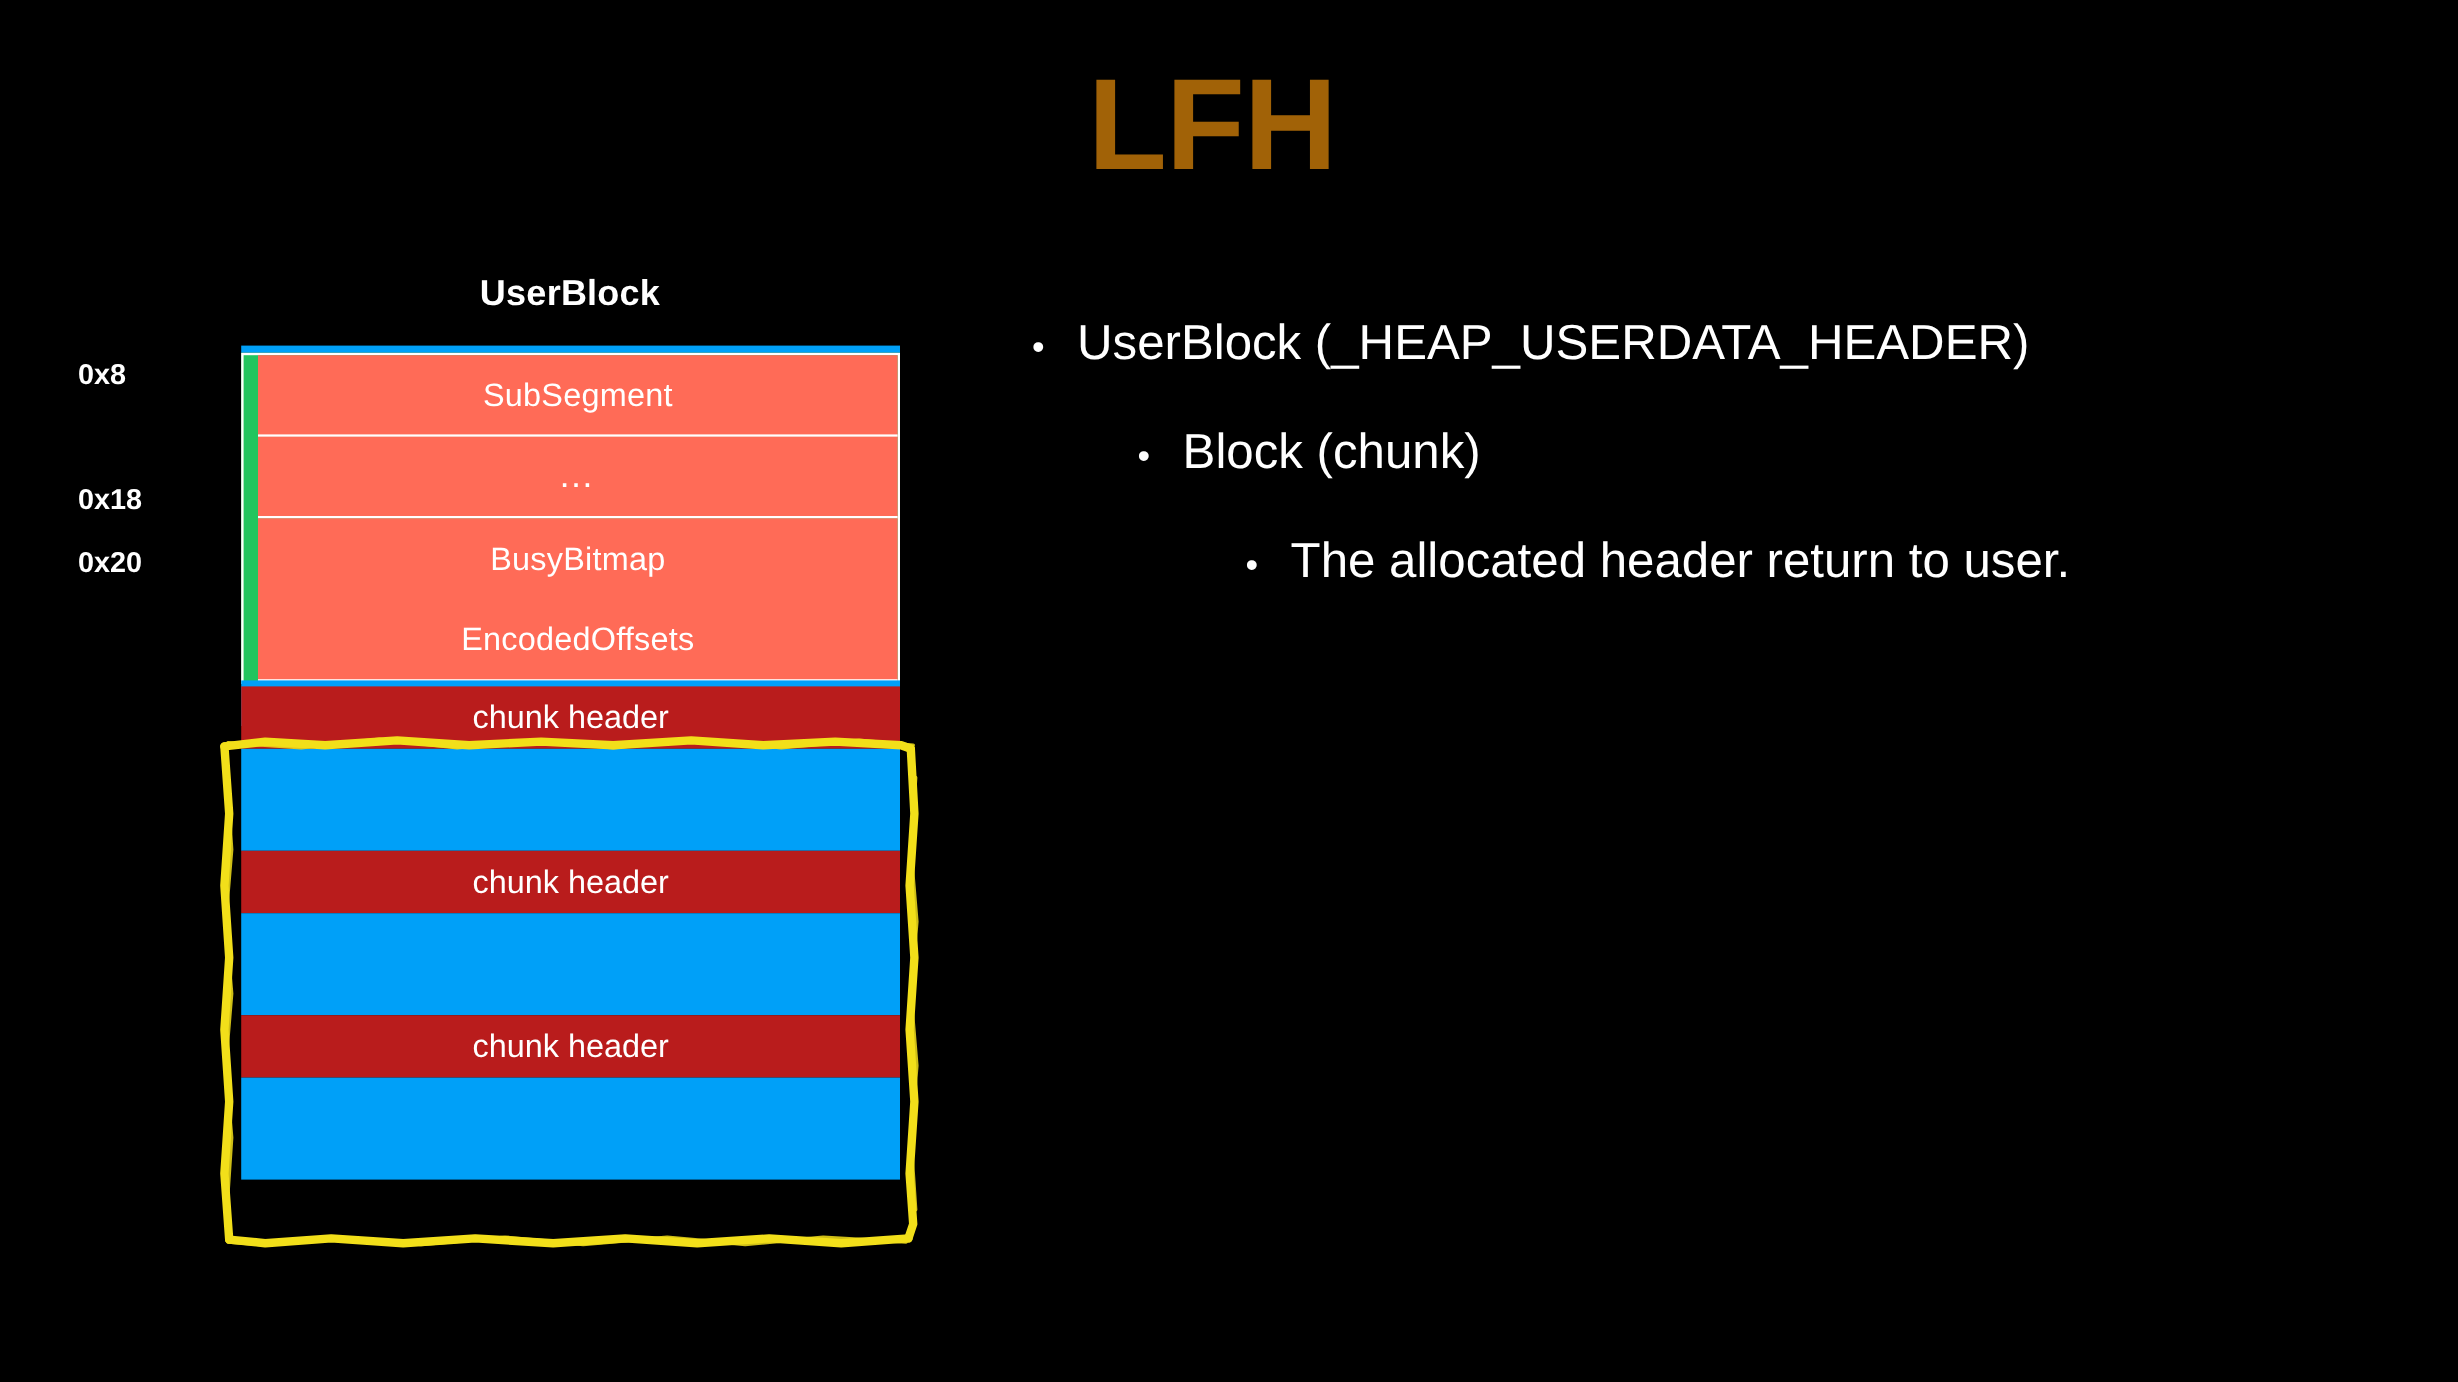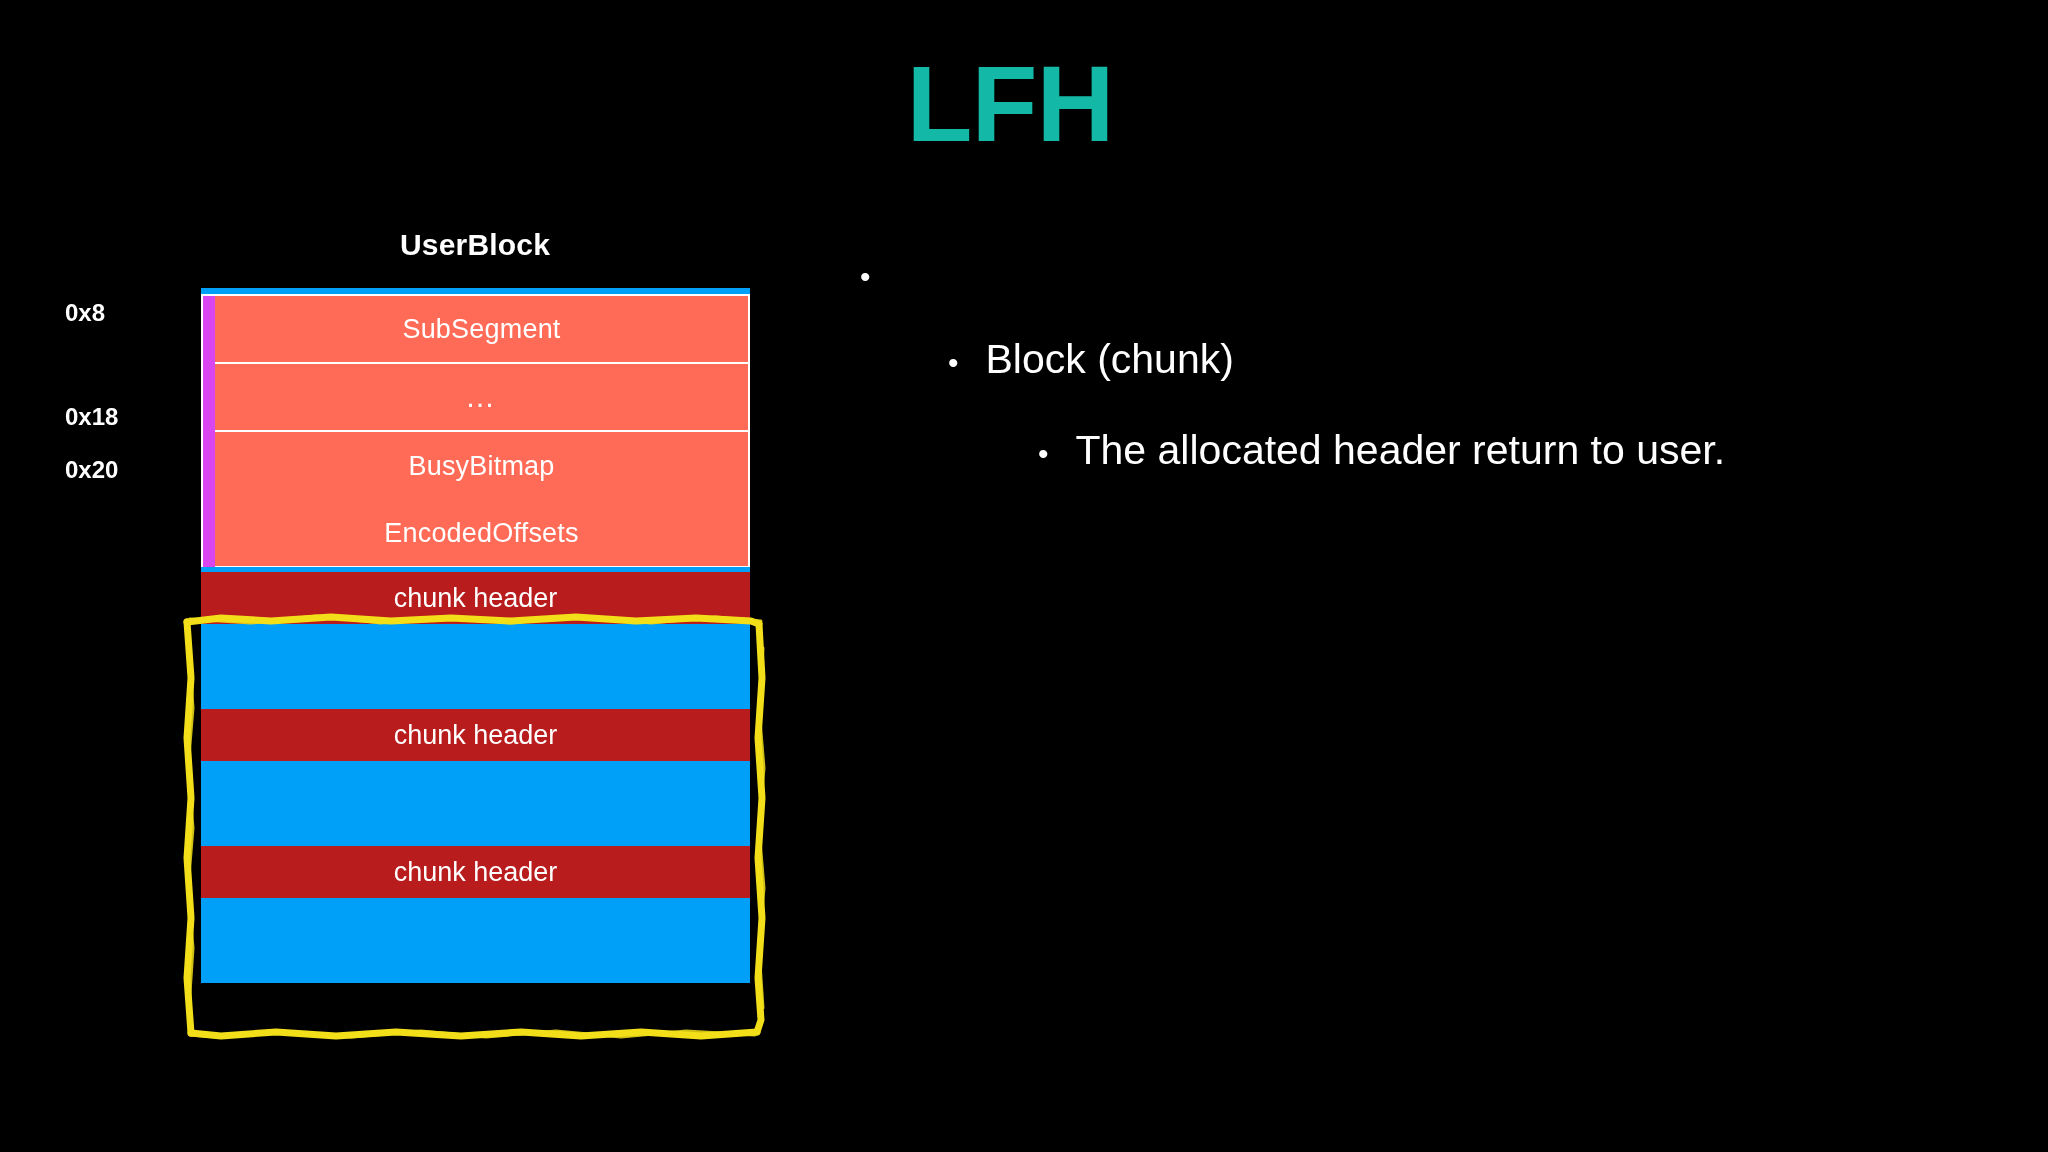--- a/index.html
+++ b/index.html
@@ -55,21 +55,21 @@
   }
 
   
   .header-stack {
     position: absolute;
     left: 201px;
     top: 294px;
     width: 549px;
     border: 2px solid #ffffff;
     box-sizing: border-box;
-    background: #d946ef;
+    background: #22c55e;
     padding-left: 12px;
   }
 
   .hdr-row {
     height: 68px;
     background: #FF6B57;
     border-bottom: 2px solid #ffffff;
     box-sizing: border-box;
     display: flex;
     align-items: center;
@@ -151,21 +151,21 @@
     width: 1228px;
     height: 1152px;
   }
 
   .deck-title {
     position: absolute;
     left: 0;
     top: 45px;
     width: 380px;
     text-align: center;
-    color: #14b8a6;
+    color: #a16207;
     font-size: 108px;
     font-weight: bold;
     line-height: 1.1;
     letter-spacing: -1px;
     font-family: "Liberation Sans", sans-serif;
   }
 
   .bullets {
     position: absolute;
     left: 0;
@@ -259,20 +259,21 @@
   </div>
 
   <div class="content">
 
     <div class="deck-title">LFH</div>
 
     <div class="bullets">
 
       <div class="bullet lvl1">
         <span class="dot">•</span>
+        <span class="txt">UserBlock (_HEAP_USERDATA_HEADER)</span>
       </div>
 
       <div class="bullet lvl2">
         <span class="dot">•</span>
         <span class="txt">Block (chunk)</span>
       </div>
 
       <div class="bullet lvl3">
         <span class="dot">•</span>
         <span class="txt">The allocated header return to user.</span>

